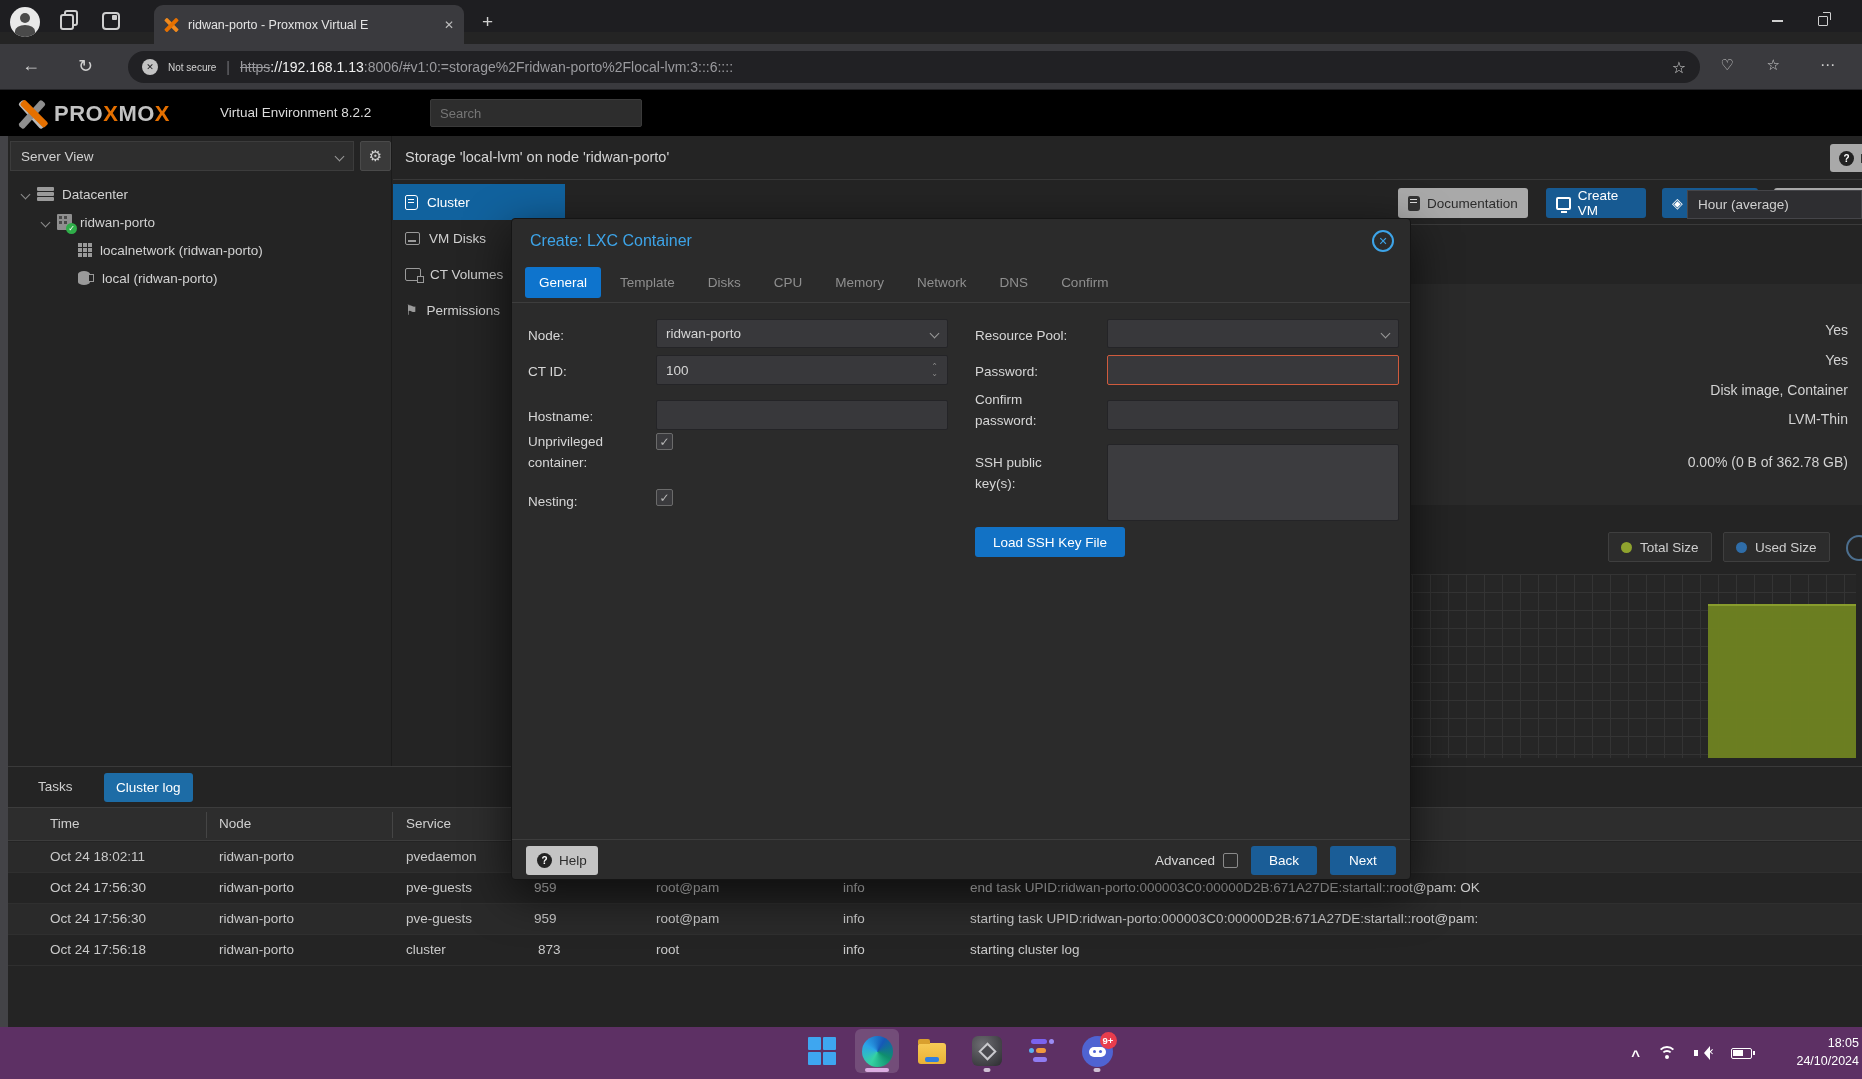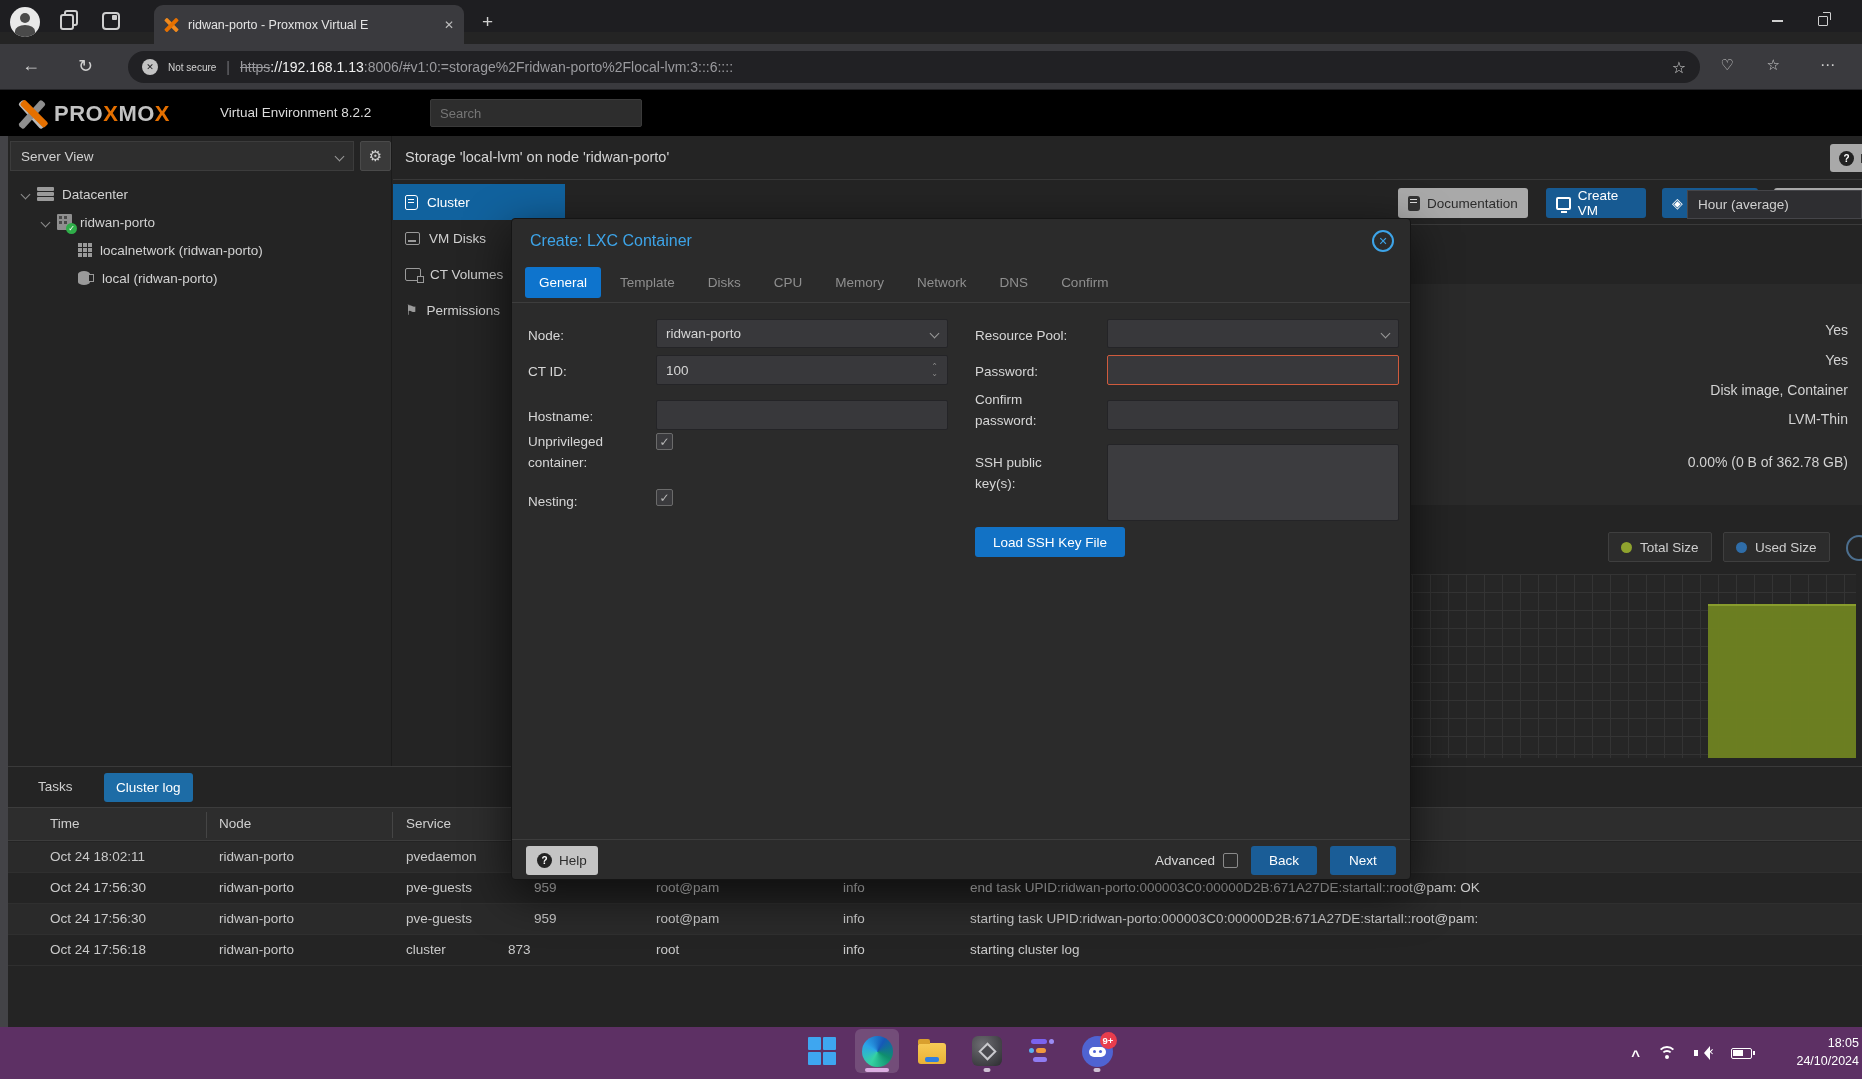--- a/index.html
+++ b/index.html
@@ -417,21 +417,21 @@
       <span style="left:398px">pve-guests</span>
       <span style="left:526px">959</span>
       <span style="left:648px">root@pam</span>
       <span style="left:835px">info</span>
       <span style="left:962px">starting task UPID:ridwan-porto:000003C0:00000D2B:671A27DE:startall::root@pam:</span>
     </div>
     <div class="trowt" style="top:168px">
       <span style="left:42px">Oct 24 17:56:18</span>
       <span style="left:211px">ridwan-porto</span>
       <span style="left:398px">cluster</span>
-      <span style="left:500px">873</span>
+      <span style="left:530px">873</span>
       <span style="left:648px">root</span>
       <span style="left:835px">info</span>
       <span style="left:962px">starting cluster log</span>
     </div>
   </div>
 
   <div class="dialog">
     <span class="dlg-title">Create: LXC Container</span>
     <div class="dlg-close">✕</div>
     <div class="dlg-tabs">

